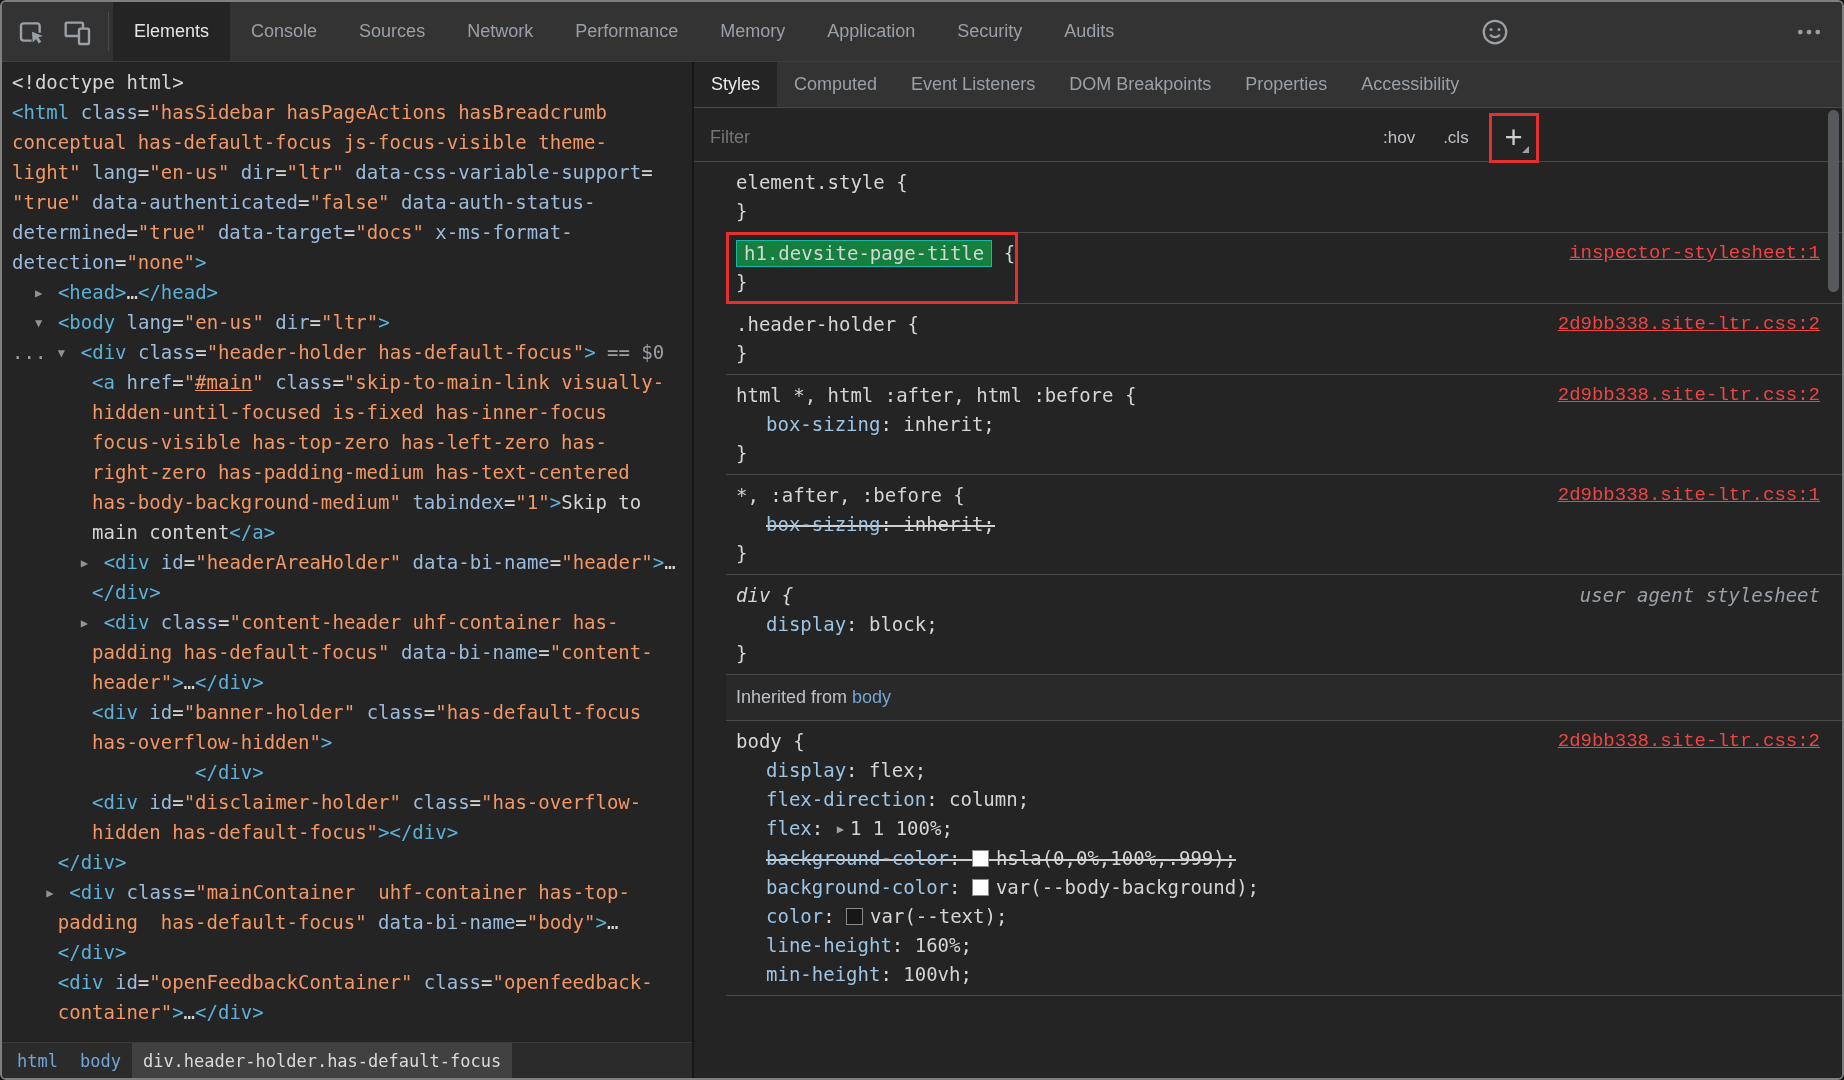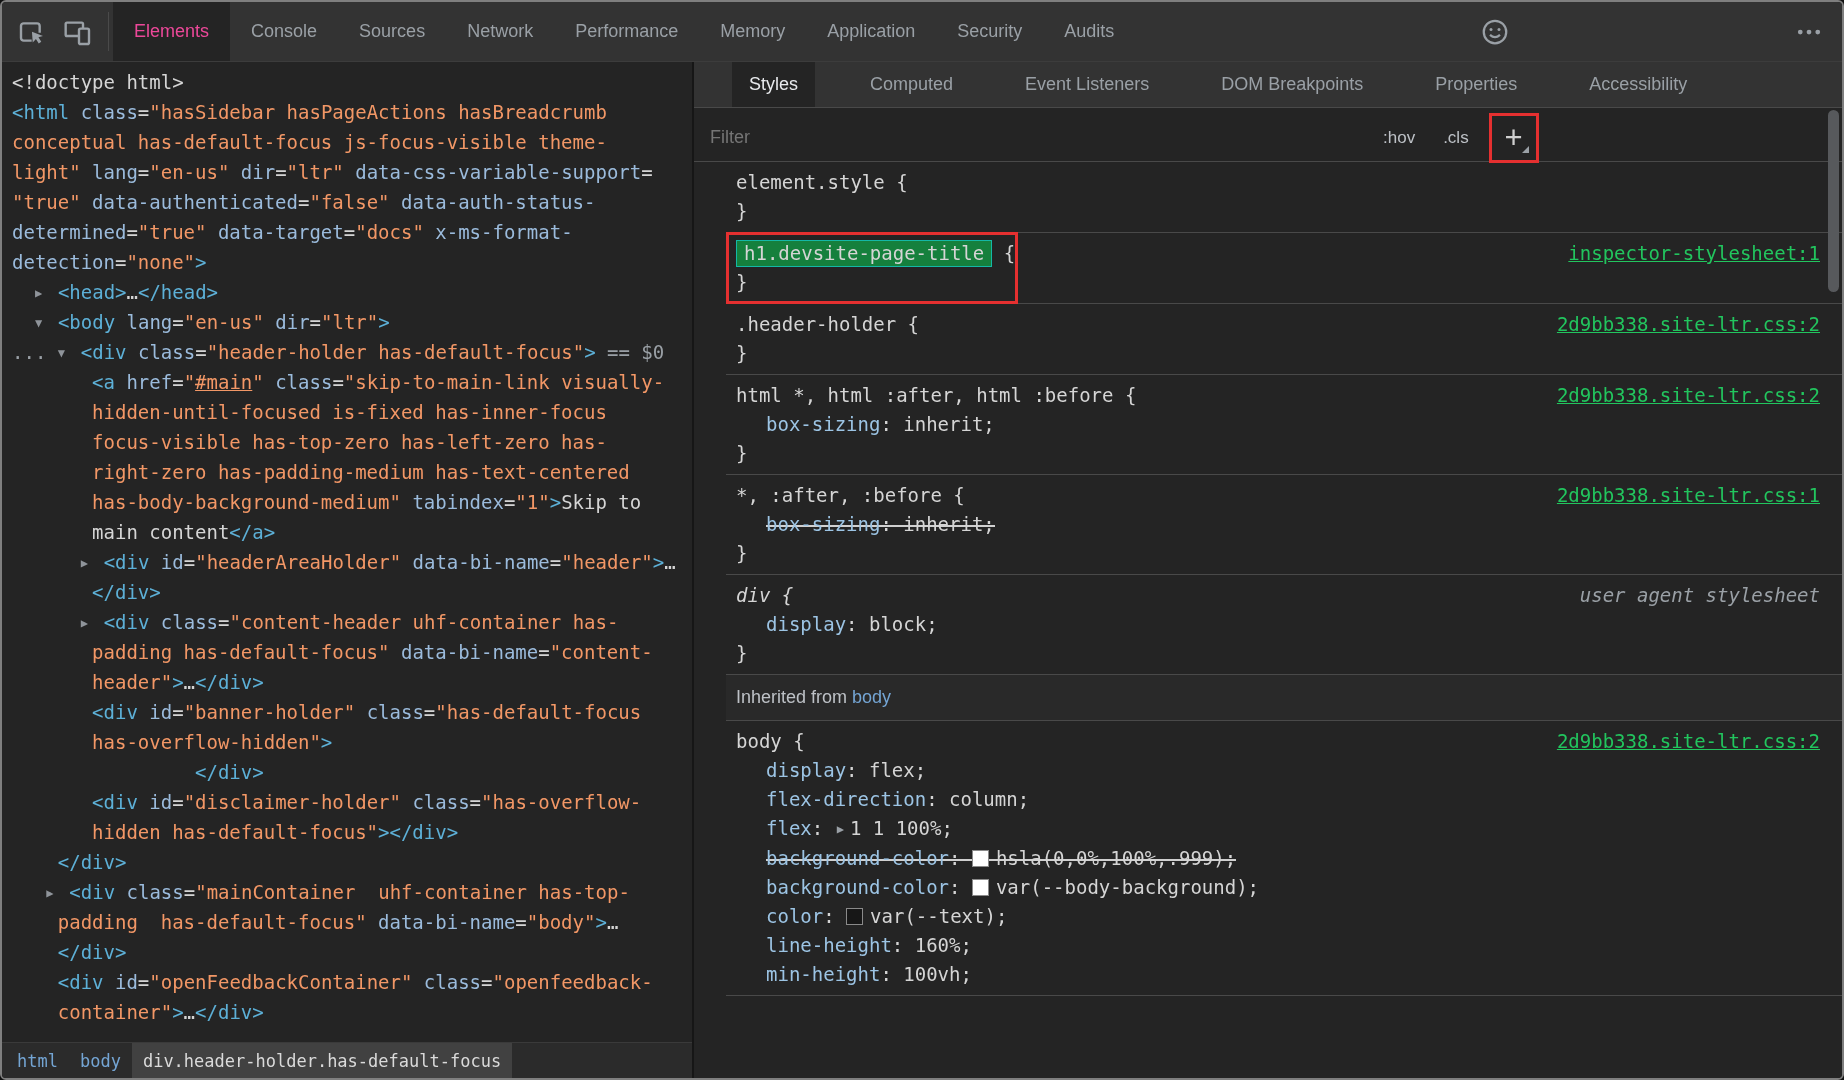--- a/index.html
+++ b/index.html
@@ -10,21 +10,21 @@
     display:flex; flex-direction:column;
     font-family:"Liberation Sans", sans-serif; color:#d5d5d5;
   }
   
   .toolbar{ height:60px; flex-shrink:0; background:#333; display:flex; align-items:stretch; border-bottom:1px solid #3c3c3c; }
   .toolbar-icons{ display:flex; align-items:center; padding:0 6px 0 8px; gap:4px; }
   .icon-btn{ width:42px; height:42px; display:flex; align-items:center; justify-content:center; border-radius:4px; }
   .tab-sep{ width:1px; background:#4a4a4a; margin:10px 4px; }
   .tabs{ display:flex; align-items:stretch; }
   .tab{ padding:0 21px; display:flex; align-items:center; font-size:18px; color:#9aa0a6; cursor:default; white-space:nowrap; }
-  .tab.active{ background:#242424; color:#ec4899; }
+  .tab.active{ background:#242424; color:#e5e5e5; }
   .toolbar-right{ margin-left:auto; display:flex; align-items:center; }
   .smiley-btn{ margin-right:272px; }
   .dots-btn{ margin-right:12px; }
   
   .main{ flex:1; min-height:0; display:flex; }
   .left-panel{ width:690px; flex-shrink:0; display:flex; flex-direction:column; background:#242424; min-height:0; }
   .panel-divider{ width:2px; background:#161616; flex-shrink:0; }
   
   .dom-tree{
     flex:1; overflow:hidden; padding:5px 0 0 10px;
@@ -42,21 +42,21 @@
   
   .crumb-bar{
     height:36px; flex-shrink:0; background:#2b2b2b; border-top:1px solid #3a3a3a;
     display:flex; align-items:stretch; font-family:"DejaVu Sans Mono", monospace; font-size:17px; padding-left:4px;
   }
   .crumb{ display:flex; align-items:center; padding:0 11px; color:#74a5d4; white-space:nowrap; }
   .crumb.selected{ background:#414141; color:#dadada; }
   
   .right-panel{ flex:1; min-width:0; display:flex; flex-direction:column; position:relative; background:#242424; }
   .styles-tabs{ height:46px; flex-shrink:0; background:#333; display:flex; align-items:stretch; border-bottom:1px solid #494949; }
-  .styles-tab{ padding:0 17px; display:flex; align-items:center; font-size:18px; color:#9aa0a6; white-space:nowrap;margin-left:38px; }
+  .styles-tab{ padding:0 17px; display:flex; align-items:center; font-size:18px; color:#9aa0a6; white-space:nowrap; }
   .styles-tab.active{ background:#242424; color:#e8eaed; }
   .filter-row{ height:54px; flex-shrink:0; display:flex; align-items:center; border-bottom:1px solid #494949; padding:6px 16px 0 16px; }
   .filter-input{ width:645px; background:transparent; border:none; outline:none; color:#d5d5d5; font-size:18px; font-family:"Liberation Sans", sans-serif; }
   .filter-input::placeholder{ color:#757575; }
   .toggle{ color:#bdc1c6; font-size:17px; margin-left:28px; cursor:default; }
   .add-btn-wrap{ position:relative; margin-left:24px; width:42px; height:42px; display:flex; align-items:center; justify-content:center; }
   .plus-glyph{ font-size:31px; color:#cfcfcf; line-height:1; font-weight:400; }
   .corner-tri{ position:absolute; right:6px; bottom:6px; width:0; height:0; border-left:7px solid transparent; border-bottom:7px solid #9aa0a6; }
   .annotation{ position:absolute; border:3px solid #e53030; pointer-events:none; }
   .add-annotation{ left:-4px; top:-4px; right:-4px; bottom:-4px; }
@@ -64,21 +64,21 @@
   .styles-list{
     flex:1; overflow:hidden;
     font-family:"DejaVu Sans Mono", monospace; font-size:19px; line-height:29px; color:#d5d5d5;margin-left:32px;
   }
   .style-rule{ padding:6px 22px 6px 10px; border-bottom:1px solid #494949; position:relative; }
   .rule-head{ display:flex; align-items:flex-start; }
   .sel{ white-space:pre; }
   .style-rule.italic .sel{ font-style:italic; }
   .sel-box{ border:1px solid #14b8a6; background:#15803d; padding:1px 7px 2px; }
   .head-spacer{ flex:1; }
-  .css-link{ color:#22c55e; text-decoration:underline; white-space:nowrap; margin-left:12px; }
+  .css-link{ color:#ef4444; text-decoration:underline; white-space:nowrap; margin-left:12px;font-family:Liberation Mono, monospace; }
   .origin{ color:#9aa0a6; font-style:italic; white-space:nowrap; margin-left:12px; }
   .decl{ padding-left:30px; white-space:pre; }
   .prop{ color:#9cc4e4; }
   .swatch{ display:inline-block; width:17px; height:17px; border:1px solid #8a8a8a; vertical-align:-2px; margin-right:7px; }
   .struck-wrap{
     background-image:linear-gradient(#d0d0d0,#d0d0d0);
     background-size:100% 2px; background-position:0 60%; background-repeat:no-repeat;
   }
   .expand-caret{ color:#9aa0a6; font-size:12px; margin:0 6px 0 2px; vertical-align:2px; }
   .rule-close{ white-space:pre; }

